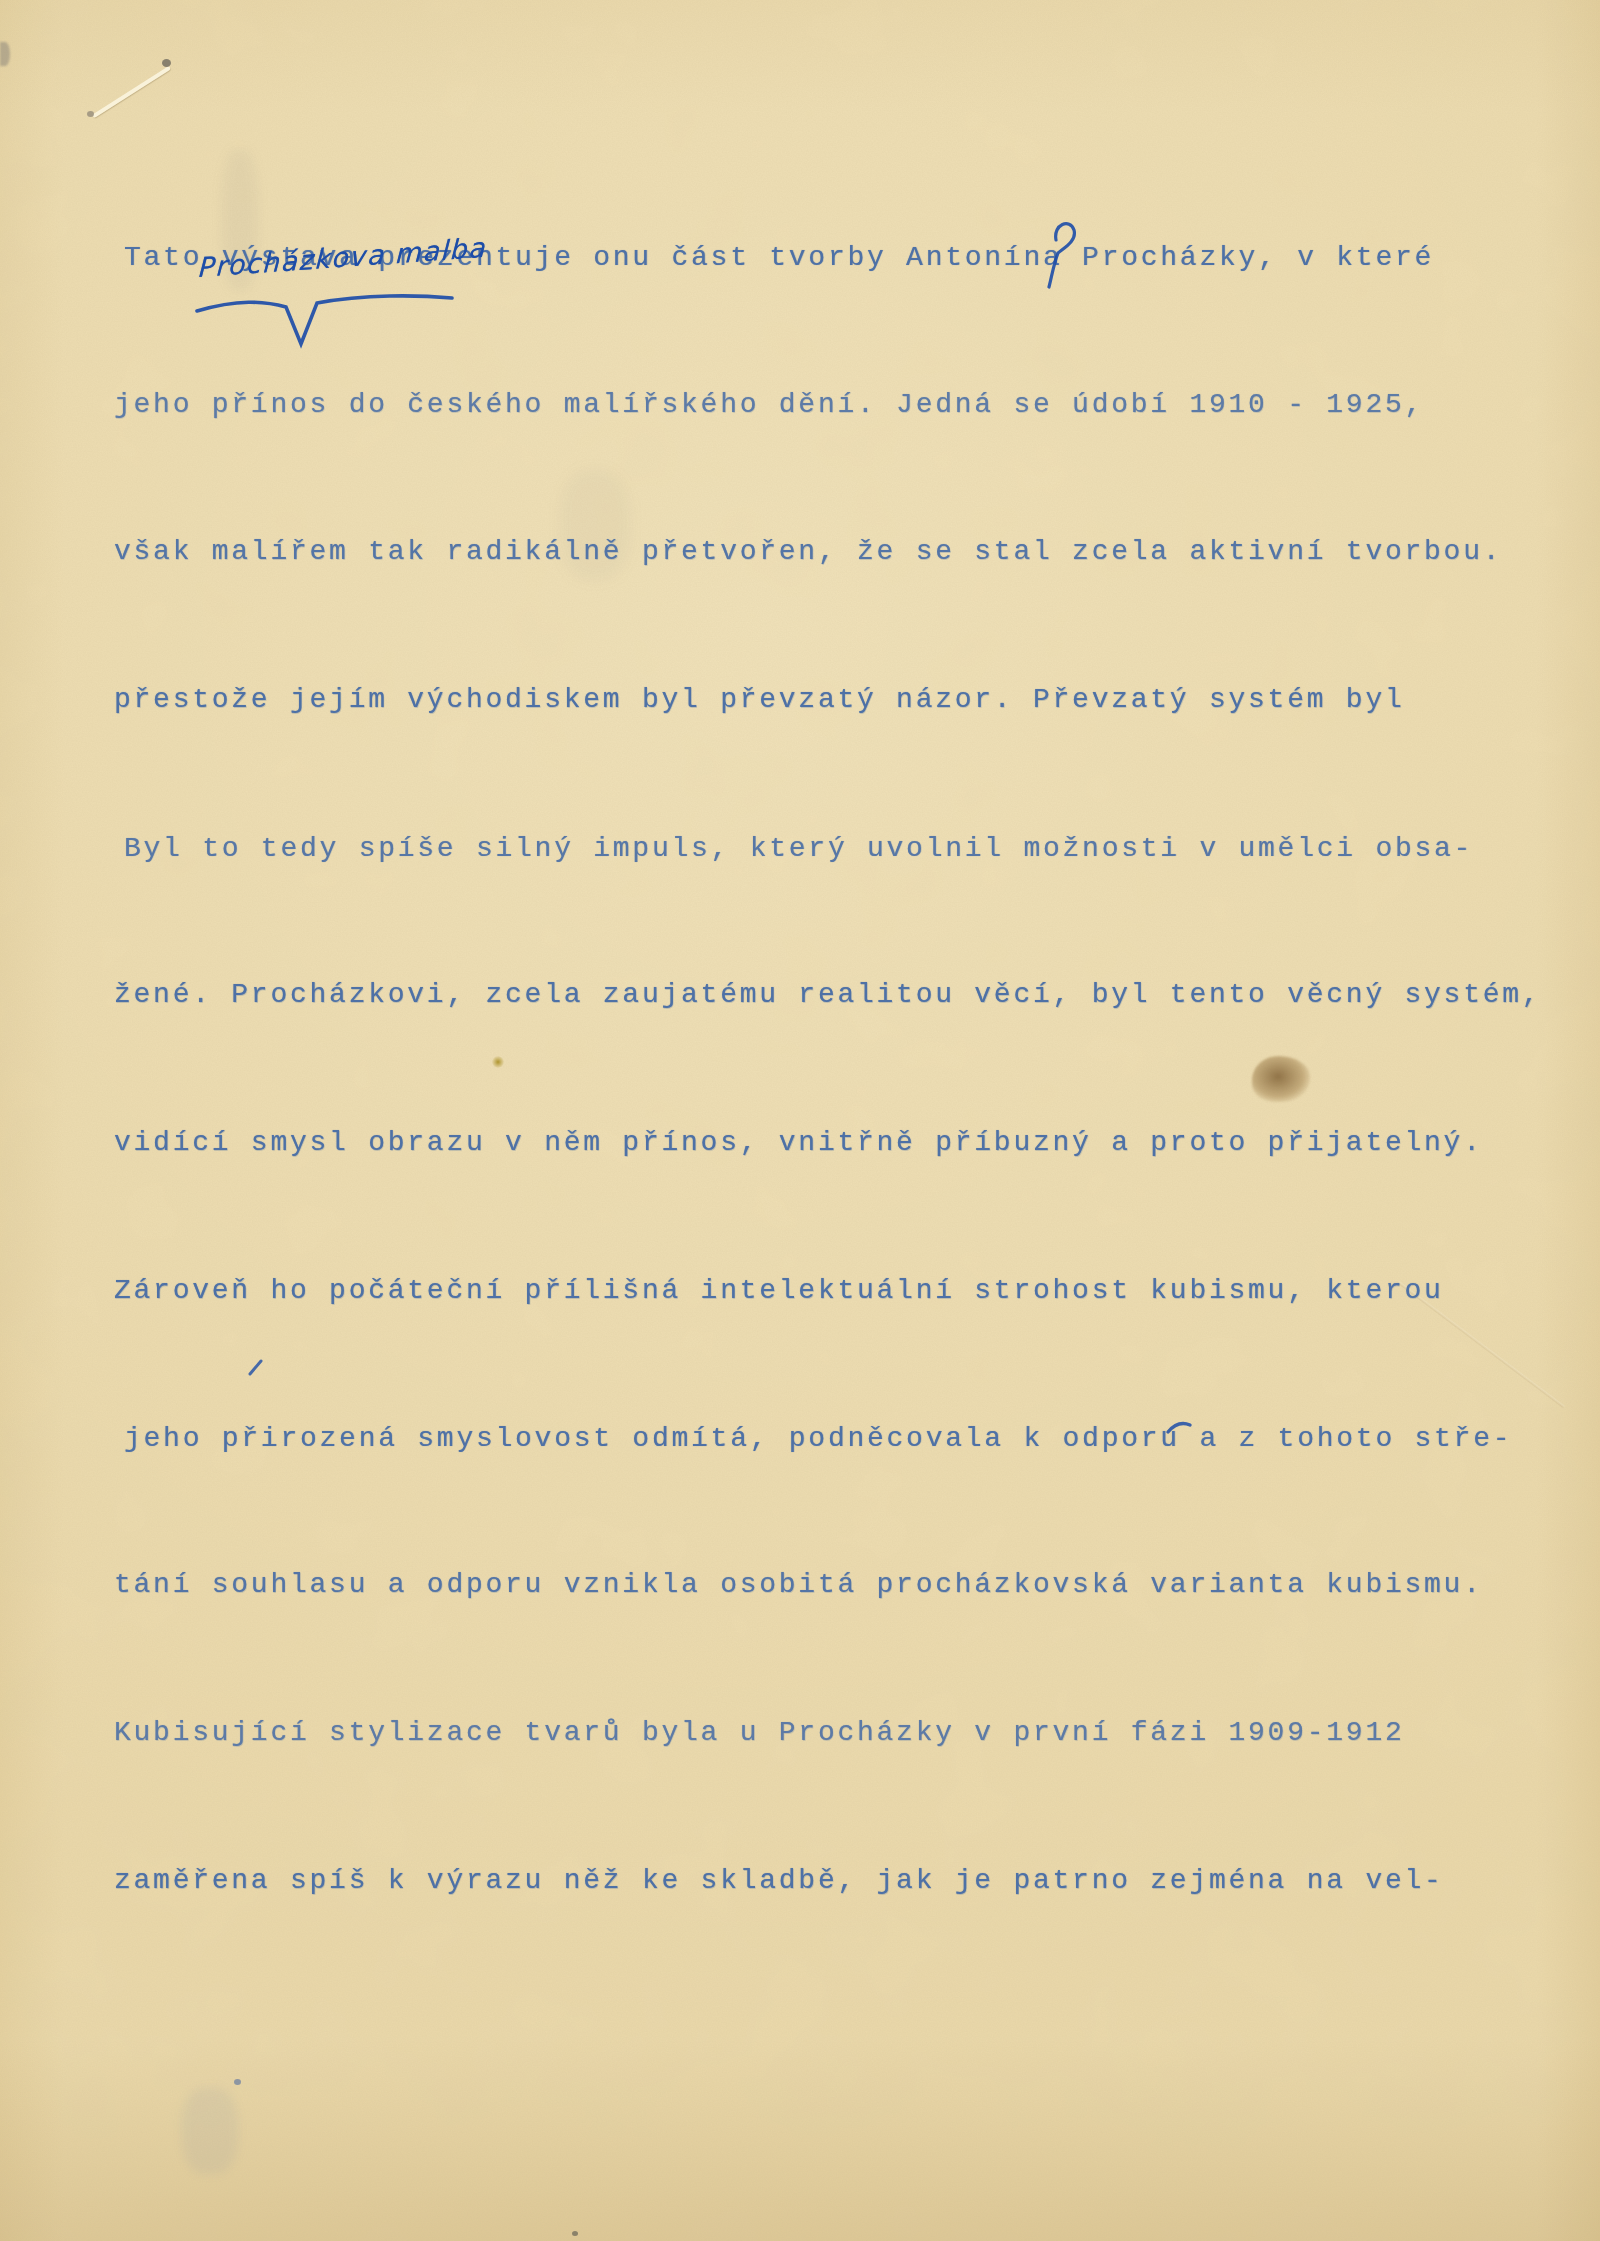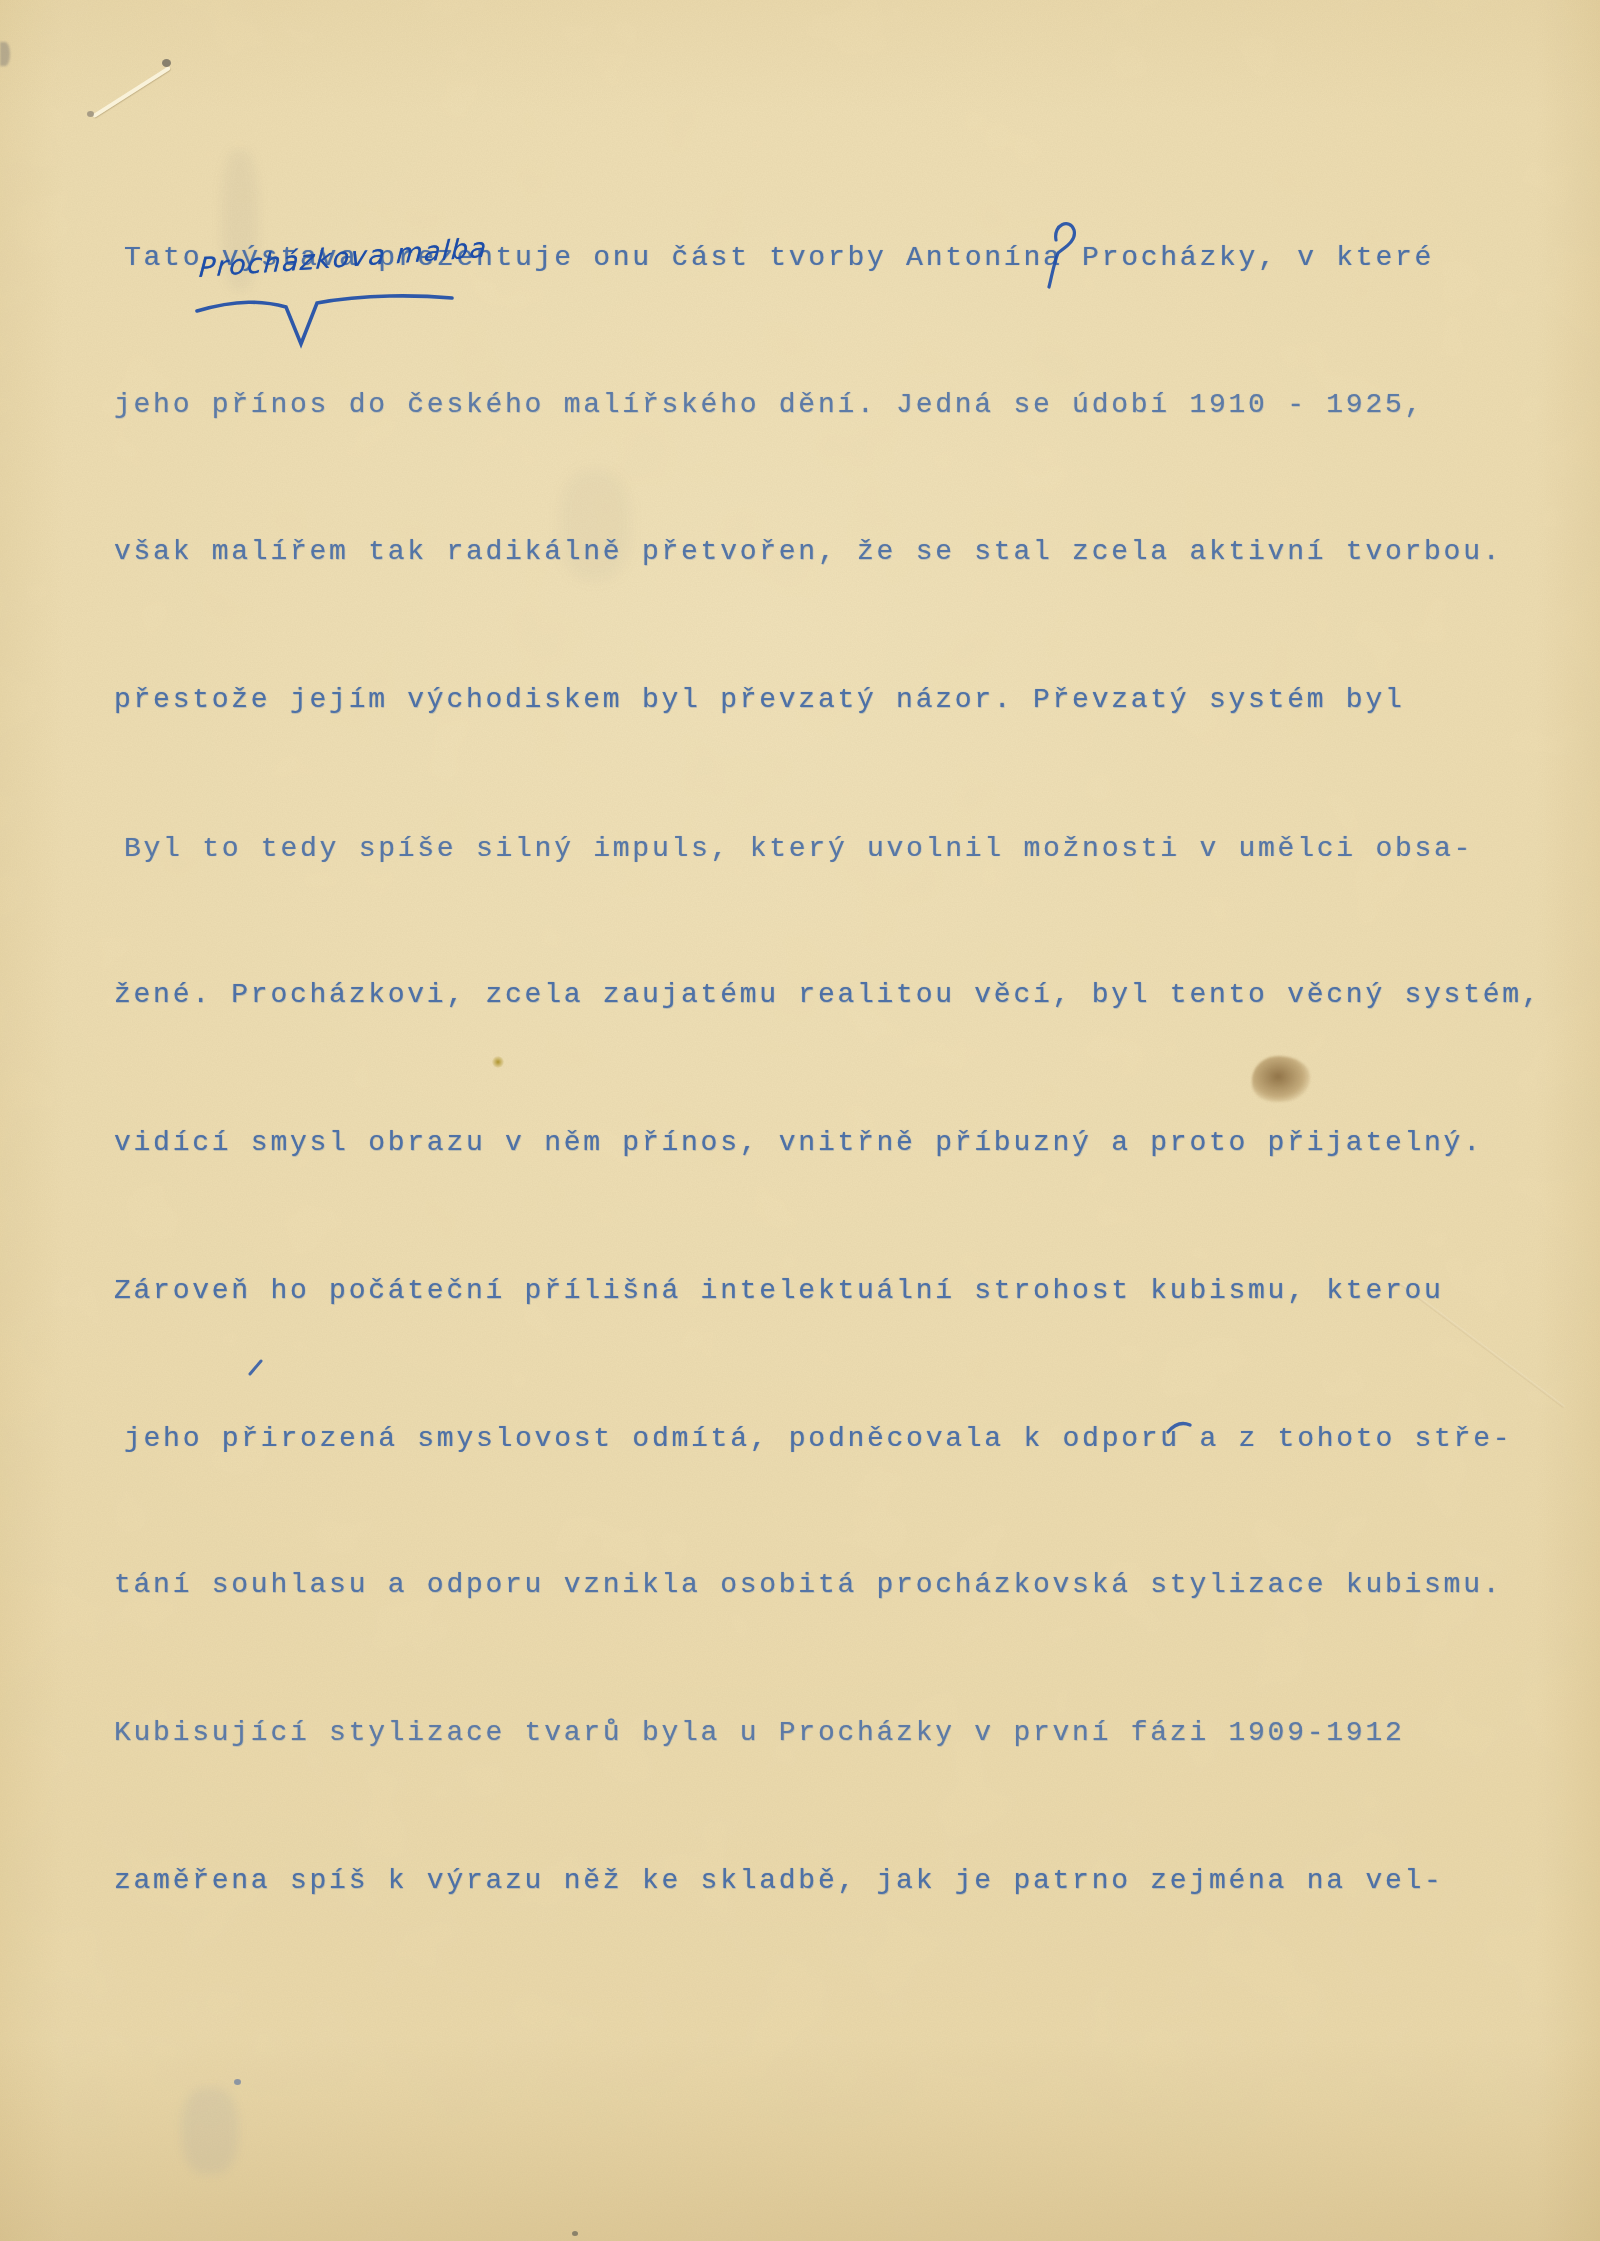--- a/index.html
+++ b/index.html
@@ -104,21 +104,21 @@
   <div class="typescript">
     <div class="line">Tato výstava prezentuje onu část tvorby Antonína Procházky, v které</div>
     <div class="line">jeho přínos do českého malířského dění. Jedná se údobí 1910 - 1925,</div>
     <div class="line">však malířem tak radikálně přetvořen, že se stal zcela aktivní tvorbou.</div>
     <div class="line">přestože jejím východiskem byl převzatý názor. Převzatý systém byl</div>
     <div class="line">Byl to tedy spíše silný impuls, který uvolnil možnosti v umělci obsa-</div>
     <div class="line">žené. Procházkovi, zcela zaujatému realitou věcí, byl tento věcný systém,</div>
     <div class="line">vidící smysl obrazu v něm přínos, vnitřně příbuzný a proto přijatelný.</div>
     <div class="line">Zároveň ho počáteční přílišná intelektuální strohost kubismu, kterou</div>
     <div class="line">jeho přirozená smyslovost odmítá, podněcovala k odporu a z tohoto stře-</div>
-    <div class="line">tání souhlasu a odporu vznikla osobitá procházkovská stylizace kubismu.</div>
+    <div class="line">tání souhlasu a odporu vznikla osobitá procházkovská varianta kubismu.</div>
     <div class="line">Kubisující stylizace tvarů byla u Procházky v první fázi 1909-1912</div>
     <div class="line">zaměřena spíš k výrazu něž ke skladbě, jak je patrno zejména na vel-</div>
     
     
     
     
     
     
     
     

